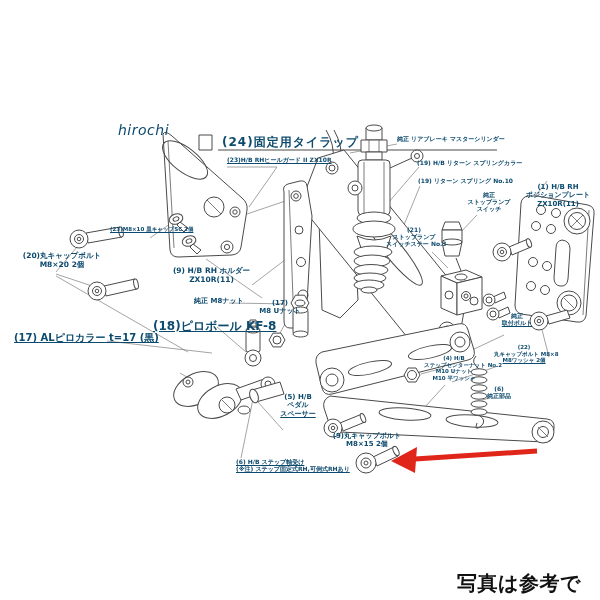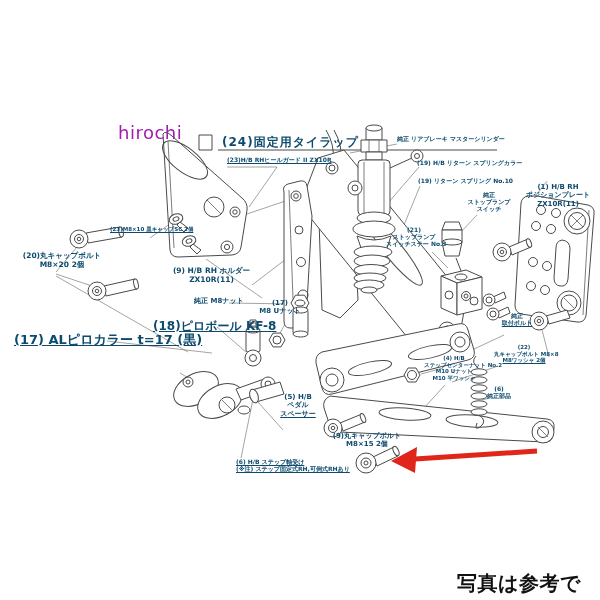--- a/index.html
+++ b/index.html
@@ -10,22 +10,22 @@
   .o{fill:none;stroke:#4a4a4a;stroke-width:1;stroke-linejoin:round;}
   .t{fill:none;stroke:#5a5a5a;stroke-width:.8;}
   .ld{fill:none;stroke:#7d7d7d;stroke-width:.7;}
   .lbl{position:absolute;color:#0c4a6e;font-weight:bold;line-height:1.2;white-space:nowrap;
        font-size:7px;}
   .c{text-align:center;}
   .s{font-size:6px;}
   .xs{font-size:5.5px;}
   .u{text-decoration:underline;}
   .big{font-size:12px;letter-spacing:1px;}
-  #watermark{position:absolute;left:118px;top:122px;font-size:18px;color:#a21caf;
-             font-weight:normal;letter-spacing:.5px;}
+  #watermark{position:absolute;left:118px;top:122px;font-size:14px;color:#0c4a6e;
+             font-weight:normal;letter-spacing:.5px;font-style:italic;}
   #footer-note{position:absolute;left:457px;top:570px;font-size:20px;font-weight:bold;
                color:#111;letter-spacing:.5px;}
 </style>
 </head>
 <body>
 
 <div id="stage">
 
   <svg width="600" height="600" viewBox="0 0 600 600">
 
@@ -314,21 +314,21 @@
 
   <div class="lbl c" style="left:258px;top:299px;width:44px;">
     <div>(17)</div>
     <div>M8 Uナット</div>
   </div>
 
   <div class="lbl" style="left:153px;top:319px;font-size:12px;">
     <div class="u">(18)ピロボール KF-8</div>
   </div>
 
-  <div class="lbl" style="left:14px;top:332px;font-size:13px;">
+  <div class="lbl" style="left:14px;top:332px;font-size:10px;">
     <div class="u">(17) ALピロカラー t=17 (黒)</div>
   </div>
 
 
   <div class="lbl c" style="left:268px;top:393px;width:60px;">
     <div>(5) H/B</div>
     <div>ペダル</div>
     <div class="u">スペーサー</div>
   </div>
 

